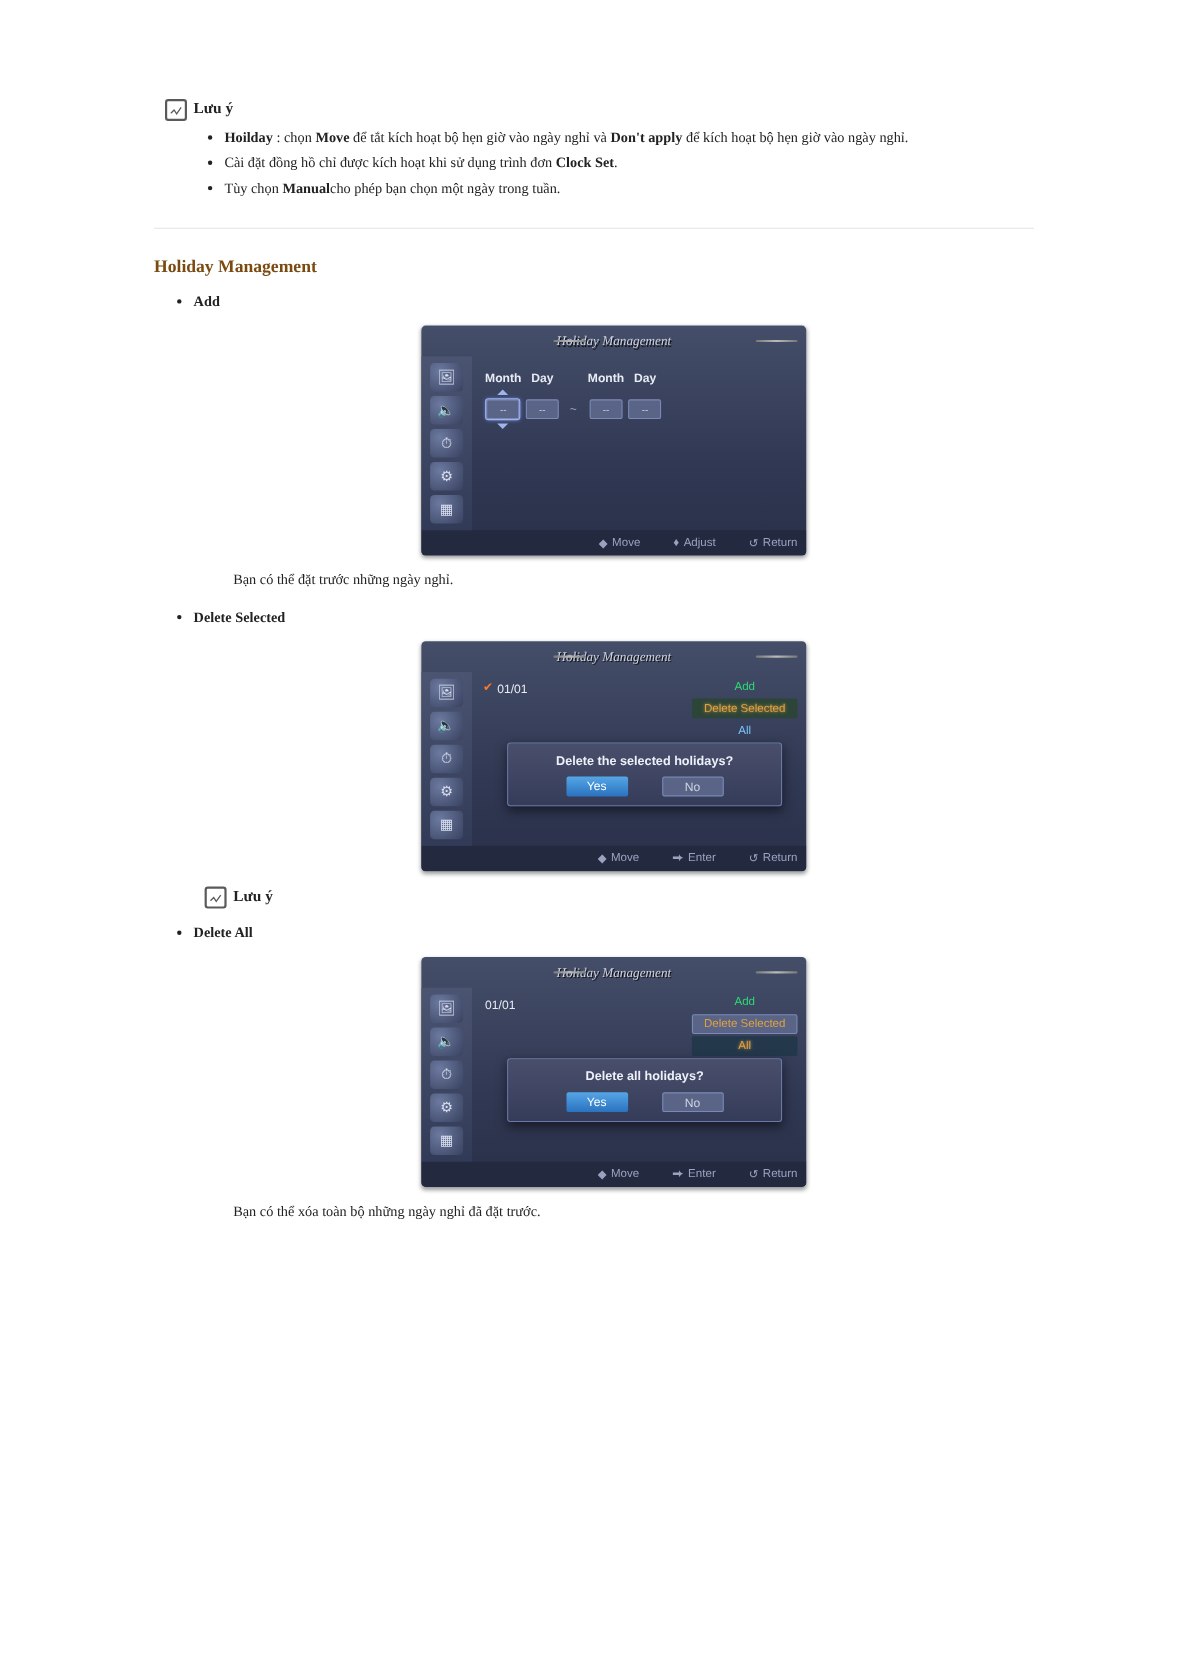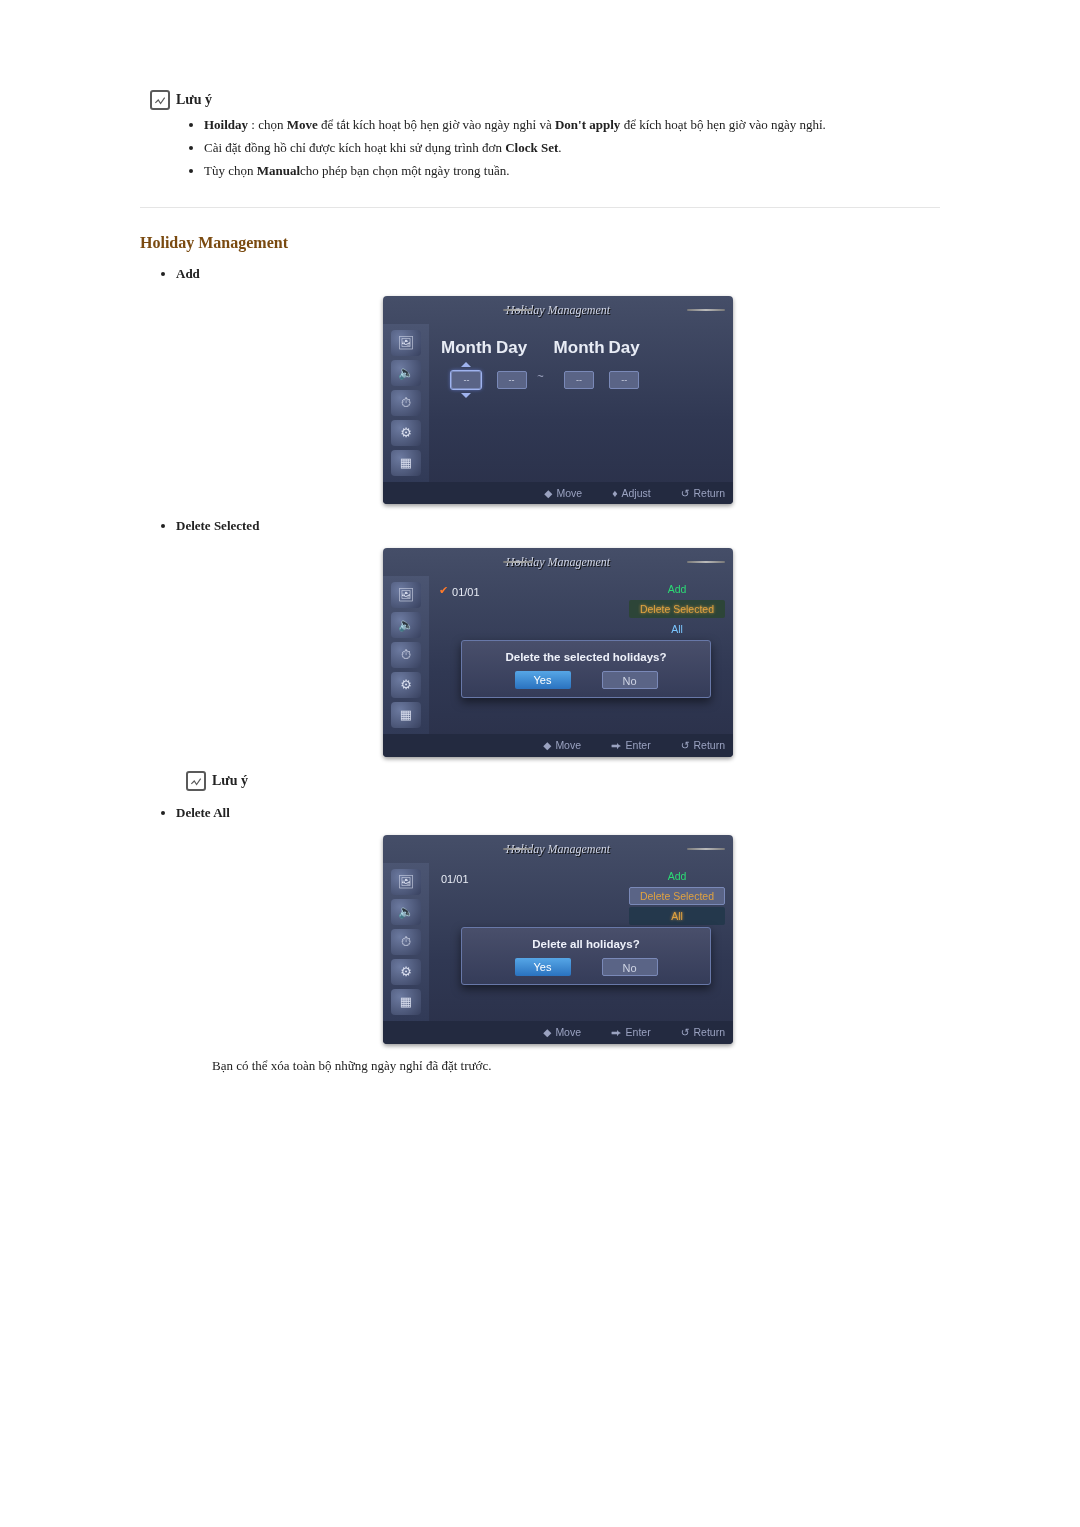--- a/index.html
+++ b/index.html
@@ -32,21 +32,21 @@
   .osd-header:before{ left:120px;} .osd-header:after{ right:8px; width:38px;}
   .osd-body { display:flex; }
   .osd-side { width:46px; background:linear-gradient(#4b5572,#313a57); padding:6px 0; display:flex; flex-direction:column; align-items:center; gap:4px; }
   .osd-side .ico { width:30px; height:26px; border-radius:4px; background:radial-gradient(circle at 30% 30%, #6c7aa0, #38415f); display:flex; align-items:center; justify-content:center; color:#d9deee; }
   .osd-main { flex:1; padding:10px 12px 6px 12px; color:#d9deee; font-family: Arial, sans-serif; font-size:11px; position:relative; min-height:150px;}
   .osd-foot { background:#232a40; color:#9aa2c0; font-size:10.5px; padding:5px 8px; display:flex; justify-content:flex-end; gap:30px; font-family:Arial,sans-serif;}
   .osd-foot span{ display:flex; align-items:center; gap:4px;}
 
   .add-cols { display:flex; gap:4px; margin-top:4px;}
   .add-col { display:flex; flex-direction:column; align-items:center; gap:4px;}
-  .col-head { font-weight:bold; font-size:17px; color:#e8ecf5;}
+  .col-head { font-weight:bold; font-size:11px; color:#e8ecf5;}
   .sel { width:30px; height:18px; background:#5a6486; border:1px solid #7a89b8; border-radius:2px; display:flex; align-items:center; justify-content:center; color:#cfd4e4; font-size:9px;}
   .sel.on { outline:1px solid #9fb3ee; box-shadow:0 0 4px #6d87e3;}
   .caret-up, .caret-dn { width:0;height:0;border-left:5px solid transparent;border-right:5px solid transparent;}
   .caret-up{border-bottom:5px solid #9fb3ee;} .caret-dn{border-top:5px solid #9fb3ee;}
 
   .dash { color:#aab0cc; align-self:center; padding:0 6px; margin-top:16px;}
 
   .actions { position:absolute; right:8px; top:4px; display:flex; flex-direction:column; gap:2px;}
   .act { width:96px; height:18px; text-align:center; font-size:10.5px; line-height:18px; border-radius:2px;}
   .act.add { color:#2bdc74;}
@@ -140,20 +140,21 @@
             </div>
           </div>
         </div>
         <div class="osd-foot">
           <span>◆ <span>Move</span></span>
           <span>♦ <span>Adjust</span></span>
           <span>↺ <span>Return</span></span>
         </div>
       </div>
 
+      <div class="desc">Bạn có thể đặt trước những ngày nghỉ.</div>
     </li>
 
     <li>
       <span class="bold">Delete Selected</span>
 
       <div class="osd">
         <div class="osd-header">Holiday Management</div>
         <div class="osd-body">
           <div class="osd-side">
             <div class="ico">🖼</div>

